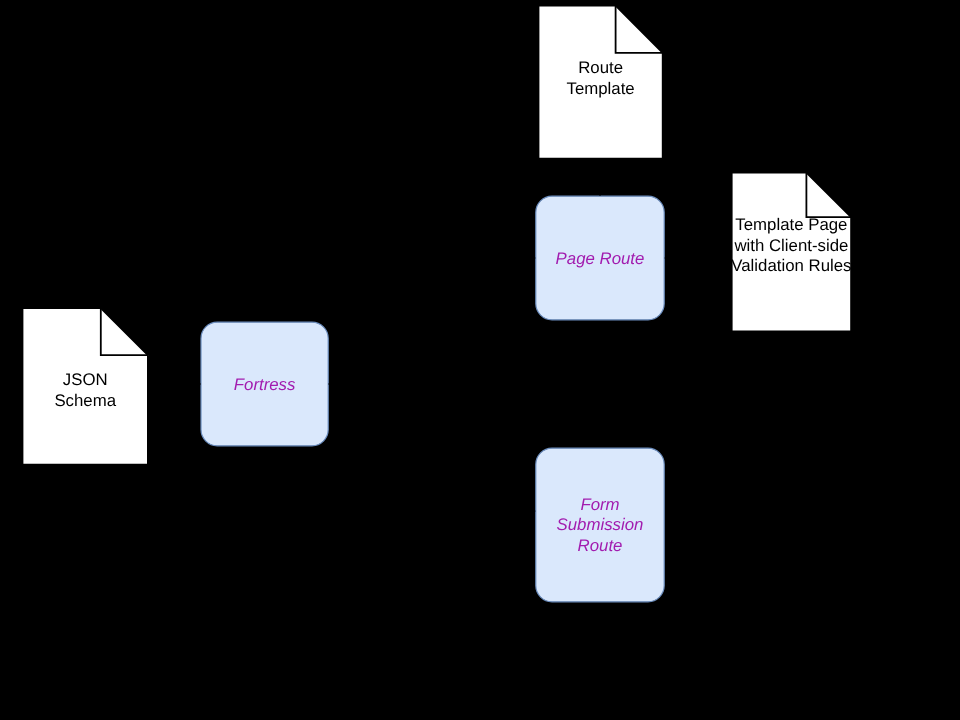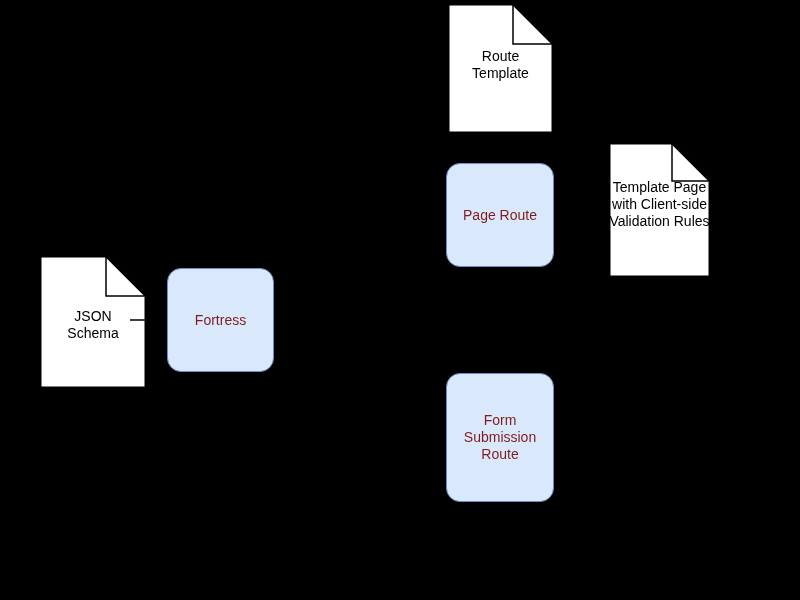--- a/index.html
+++ b/index.html
@@ -47,25 +47,26 @@
   .rbox {
     position: absolute;
     box-sizing: border-box;
     border-radius: 14px;
     display: flex;
     align-items: center;
     justify-content: center;
     text-align: center;
   }
   .rbox .rbox-label {
-    color: #7f1d1d;
+    color: #a21caf;
     font-size: 14px;
     line-height: 17px;
     white-space: pre-line;
     padding: 0 6px;
+    font-style: italic;
   }
 
   
   #edges {
     position: absolute;
     inset: 0;
     width: 800px;
     height: 600px;
     pointer-events: none;
     z-index: 1;
@@ -78,21 +79,21 @@
 
   <svg id="edges" viewBox="0 0 800 600" xmlns="http://www.w3.org/2000/svg">
       <polyline points="130,320 167,320" fill="none" stroke="#000000" stroke-width="1.5"></polyline>
       <polyline points="274,320 360,320 360,215 446,215" fill="none" stroke="#000000" stroke-width="1.5"></polyline>
       <polyline points="274,320 360,320 360,426 446,426" fill="none" stroke="#000000" stroke-width="1.5"></polyline>
       <polyline points="500,133 500,163" fill="none" stroke="#000000" stroke-width="1.5"></polyline>
       <polyline points="554,215 609,215" fill="none" stroke="#000000" stroke-width="1.5"></polyline>
     </svg>
 
   <div id="nodes">
-      <div class="note" style="left: 40px; top: 256px; width: 106px; height: 132px;">
+      <div class="note" style="left: 18px; top: 256px; width: 106px; height: 132px;">
         <svg class="note-svg" viewBox="0 0 106 132" preserveAspectRatio="none">
           <path d="M 0.75 0.75 L 66 0.75 L 105.25 40 L 105.25 131.25 L 0.75 131.25 Z" fill="#ffffff" stroke="#000000" stroke-width="1.5" stroke-linejoin="miter"></path>
           <path d="M 66 0.75 L 66 40 L 105.25 40" fill="none" stroke="#000000" stroke-width="1.5"></path>
         </svg>
         <div class="note-label" style="top: 52px;">JSON
 Schema</div>
       </div>
       <div class="rbox" style="left: 167px; top: 268px; width: 107px; height: 104px; background: rgb(218, 232, 252); border: 1.5px solid rgb(108, 142, 191);">
         <div class="rbox-label">Fortress</div>
       </div>

